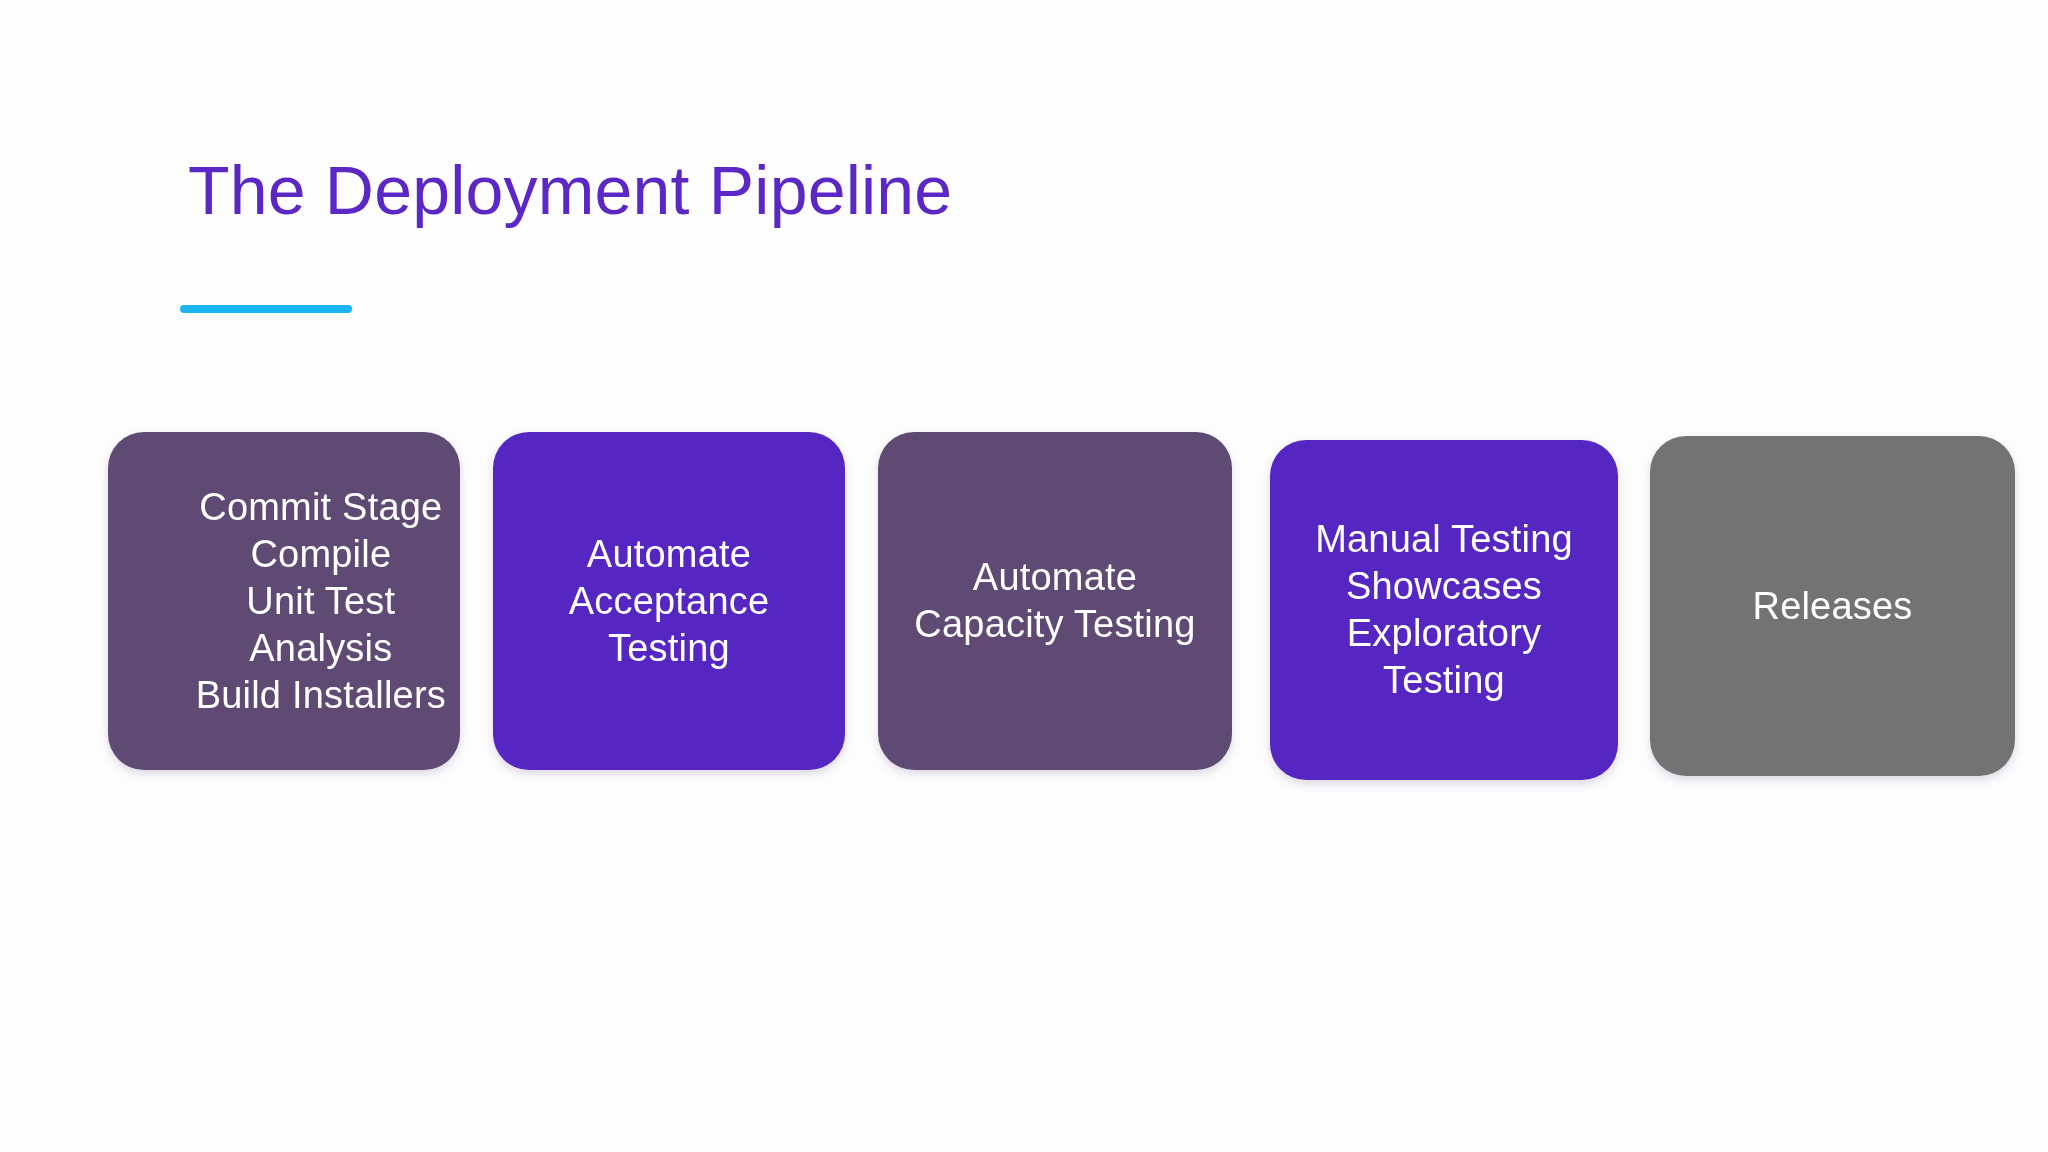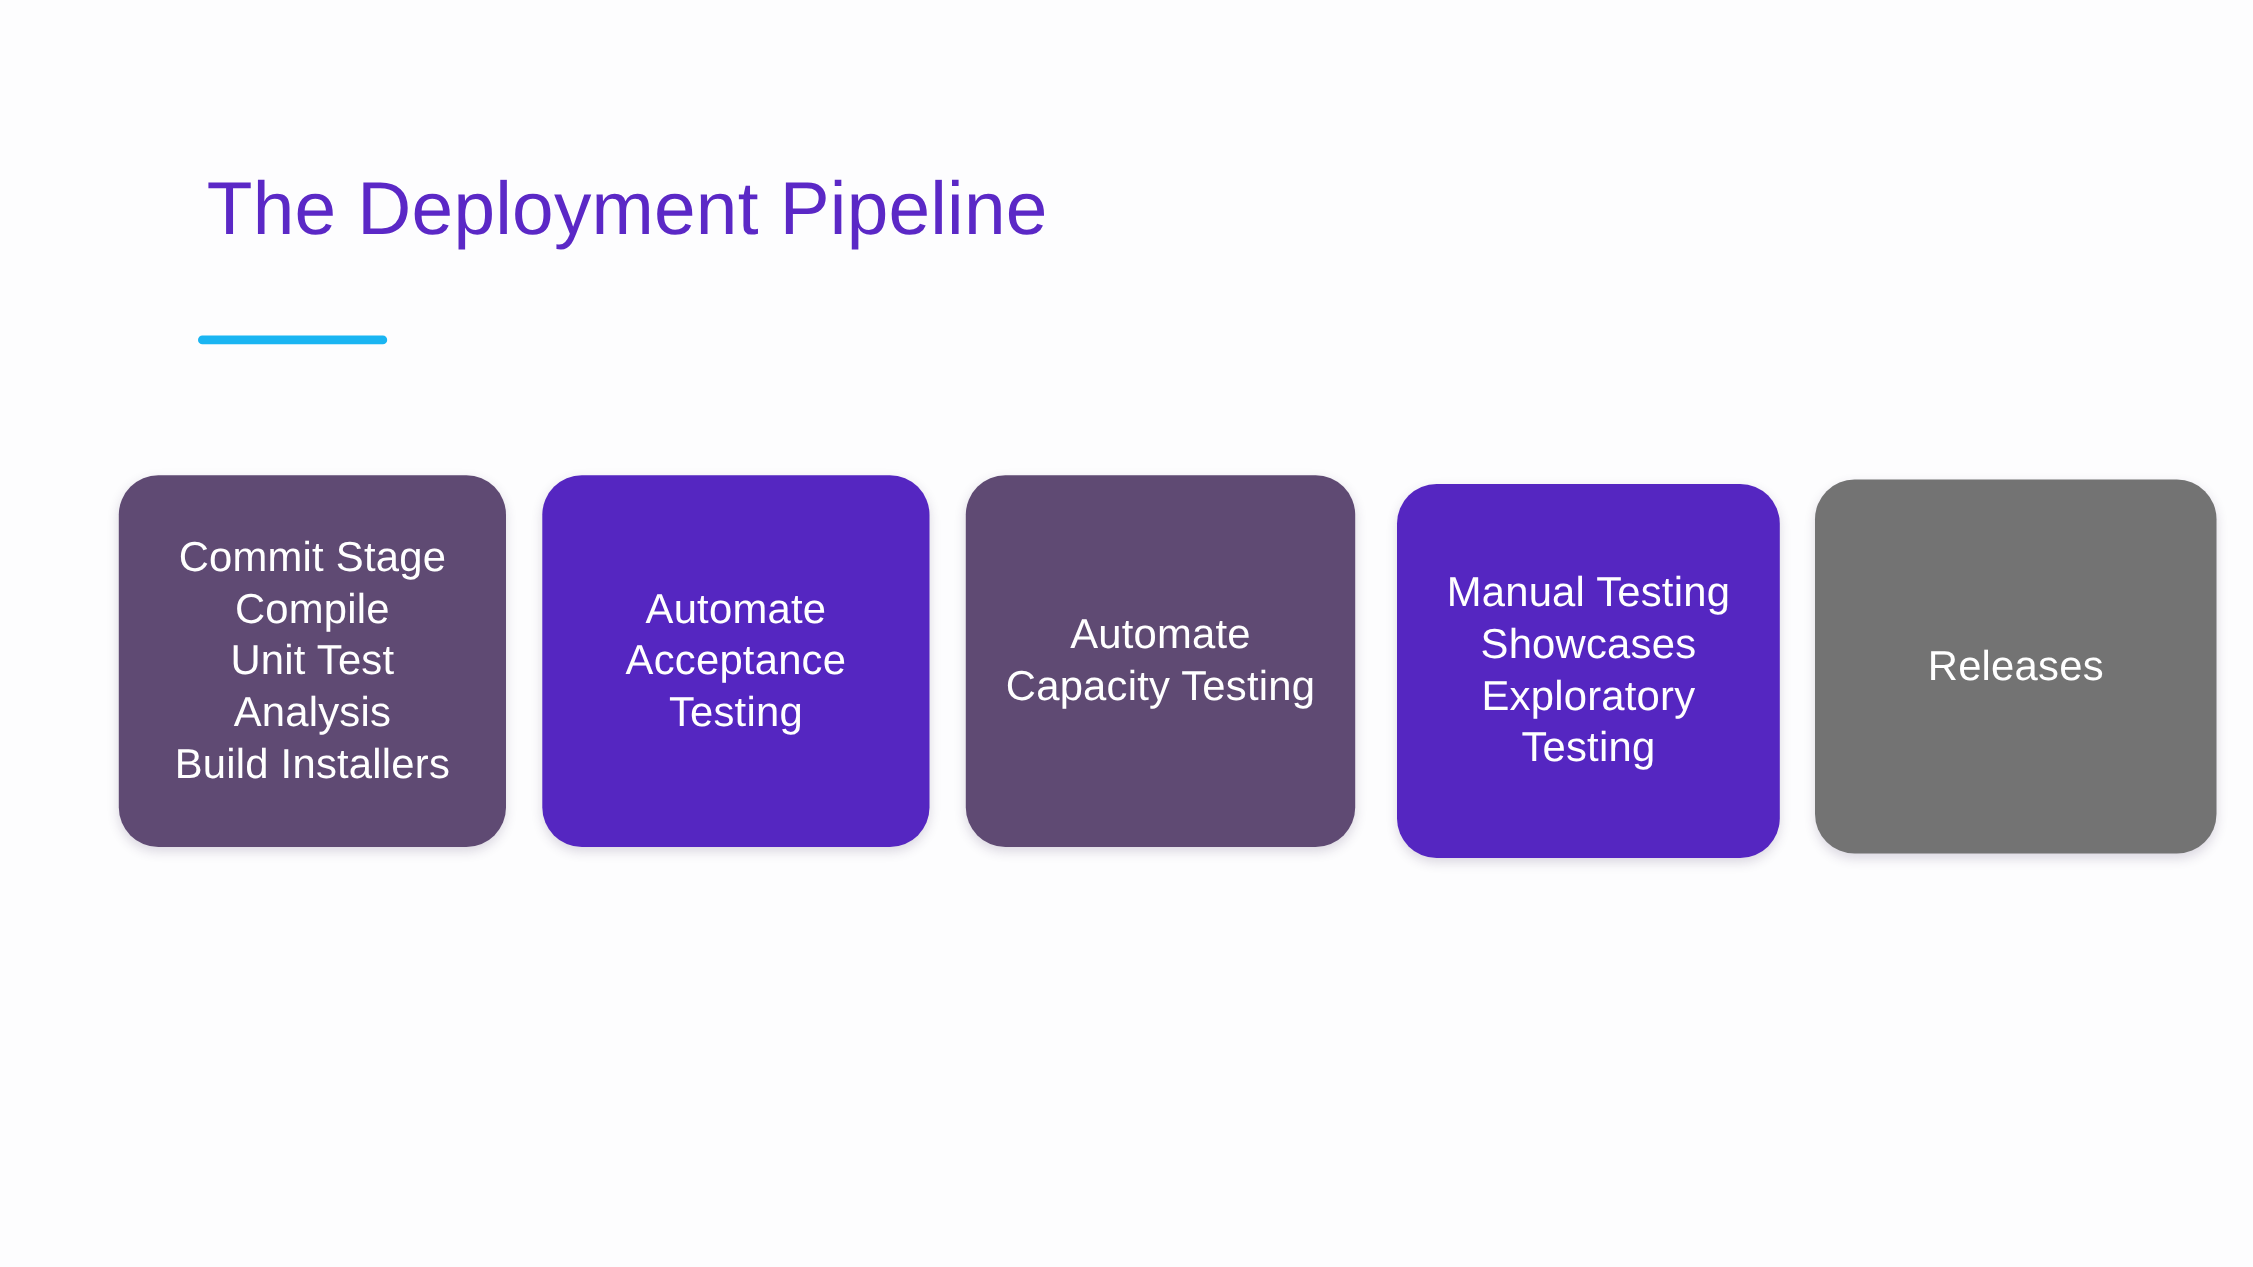--- a/index.html
+++ b/index.html
@@ -79,21 +79,21 @@
     line-height: 47px;
     font-weight: 400;
     color: #ffffff;
     text-align: center;
     white-space: pre-line;
     letter-spacing: 0.2px;
     margin: 0;
   }
 
   
-  .card-0 { left: 88px;   top: 432px; width: 352px; height: 338px; }
+  .card-0 { left: 88px;   top: 432px; width: 352px; height: 338px; justify-content: flex-end; }
   .card-1 { left: 473px;  top: 432px; width: 352px; height: 338px; }
   .card-2 { left: 858px;  top: 432px; width: 354px; height: 338px; }
   .card-3 { left: 1250px; top: 440px; width: 348px; height: 340px; }
   .card-4 { left: 1630px; top: 436px; width: 365px; height: 340px; }
 </style>
 </head>
 <body style="background: rgb(253, 253, 254);">
 
 <div class="slide" style="background: rgb(253, 253, 254);">
 

